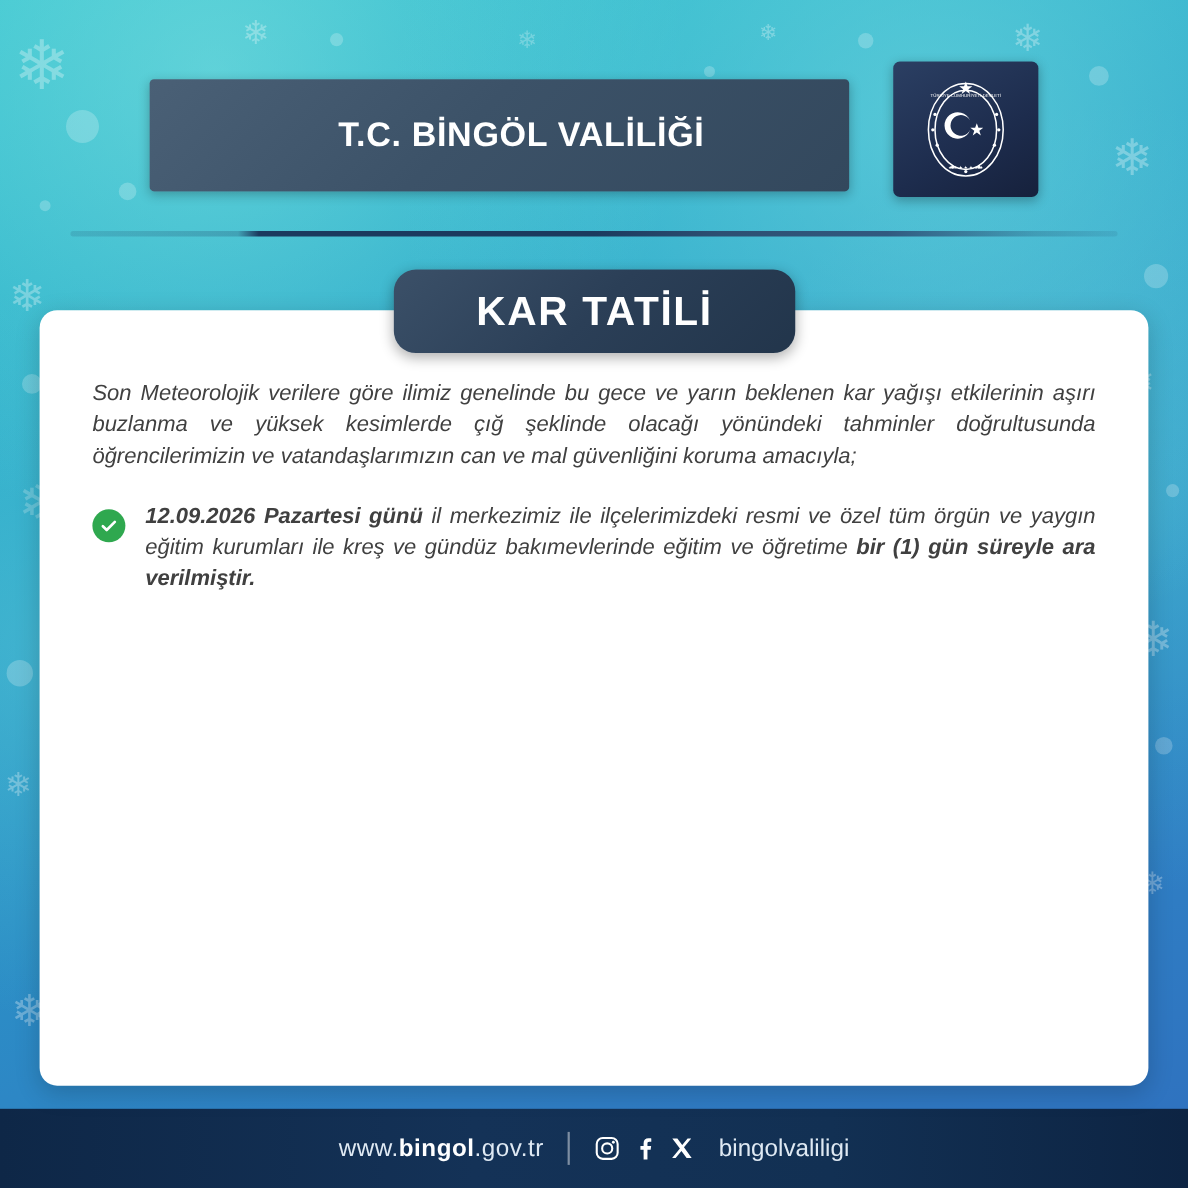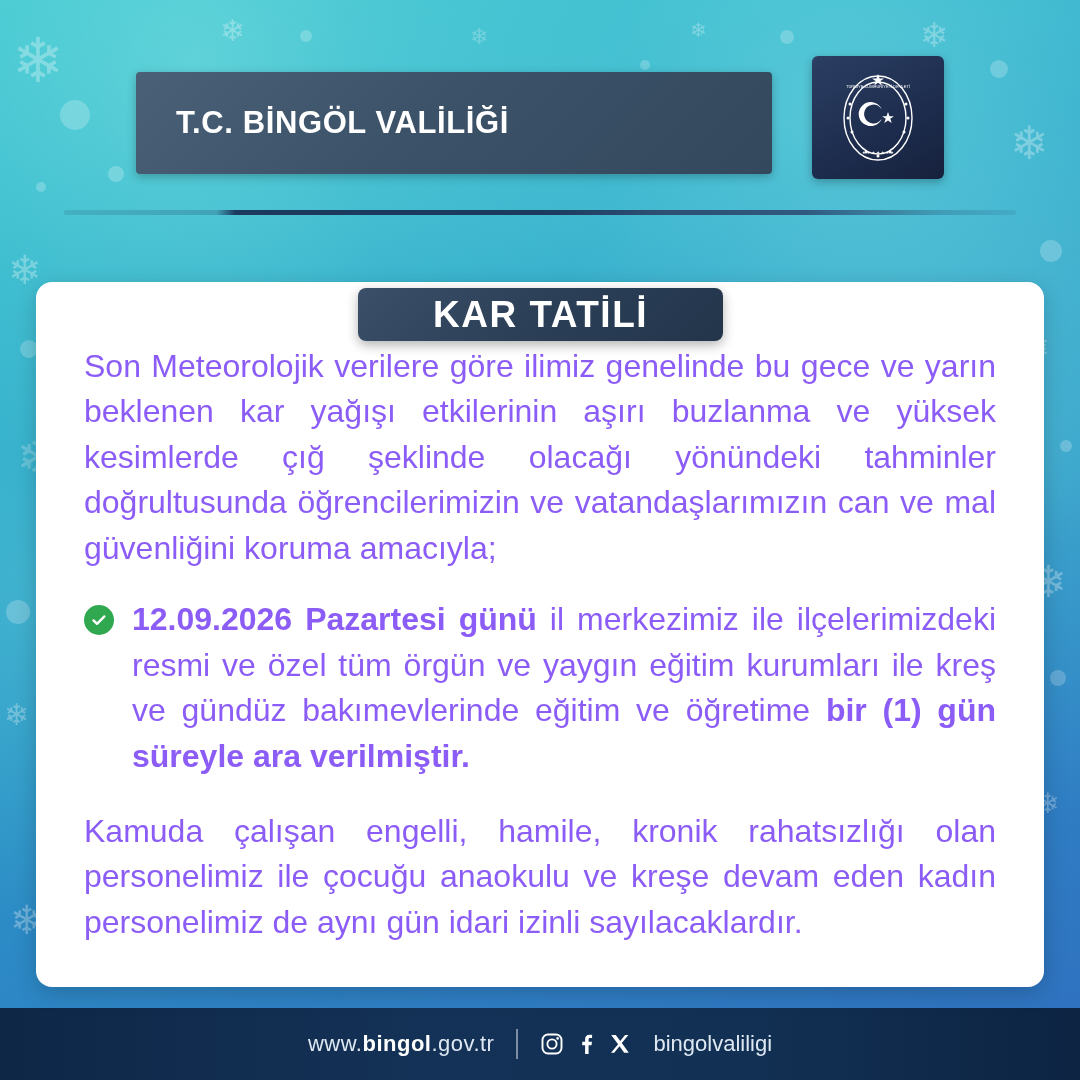--- a/index.html
+++ b/index.html
@@ -39,20 +39,21 @@
     position: absolute;
     left: 136px; top: 72px;
     width: 636px; height: 102px;
     background: linear-gradient(135deg, #4a6076 0%, #3c5268 45%, #33485d 100%);
     border-radius: 4px;
     box-shadow: 0 3px 10px rgba(0,0,0,0.25);
     display: flex;
     flex-direction: column;
     justify-content: center;
     padding-left: 40px;
+    text-align: center;
   }
   #header .line1 {
     color: #ffffff;
     font-size: 31px;
     font-weight: bold;
     letter-spacing: 0.6px;
   }
   #header .line2 {
     color: #eef4f8;
     font-size: 26px;
@@ -83,52 +84,52 @@
       #2d4f72 62%, #31597f 78%,
       rgba(30,60,95,0.25) 92%,
       rgba(30,60,95,0.10) 100%);
     border-radius: 3px;
   }
 
   
   #title-badge {
     position: absolute;
     left: 358px; top: 245px;
-    width: 365px; height: 53px;
+    width: 365px; height: 76px;
     background: linear-gradient(135deg, #3b5068 0%, #2b3f57 50%, #22354b 100%);
-    border-radius: 8px;
+    border-radius: 20px;
     box-shadow: 0 4px 12px rgba(0,0,0,0.30);
     display: flex; align-items: center; justify-content: center;
     z-index: 4;
-    margin-top: 43px;
   }
   #title-badge span {
     color: #ffffff;
     font-size: 37px;
     font-weight: bold;
     letter-spacing: 1.5px;
   }
 
   
   #card {
     position: absolute;
     left: 36px; top: 282px;
     width: 1008px; height: 705px;
     background: #ffffff;
     border-radius: 16px;
     box-shadow: 0 6px 22px rgba(0,0,0,0.18);
     padding: 62px 48px 20px 48px;
     z-index: 3;
   }
   .para {
-    color: #8b5cf6;
-    font-size: 32px;
+    color: #404040;
+    font-size: 20px;
     line-height: 1.42;
     text-align: justify;
     margin: 0 0 26px 0;
+    font-style: italic;
   }
   .para.last-plain { text-align: left; }
   #highlight-block {
     position: relative;
     padding-left: 48px;
     margin: 0 0 30px 0;
   }
   #check-icon {
     position: absolute;
     left: 0; top: 8px;
@@ -242,21 +243,20 @@
 
     <div id="highlight-block">
       <span id="check-icon">
         <svg width="18" height="18" viewBox="0 0 18 18" aria-hidden="true">
           <path d="M3.5 9.4 L7 12.8 L14.4 5.4" fill="none" stroke="#ffffff" stroke-width="2.4" stroke-linecap="round" stroke-linejoin="round"></path>
         </svg>
       </span>
       <p class="para"><span class="b">12.09.2026 Pazartesi  günü</span><span> il merkezimiz ile ilçelerimizdeki resmi ve özel tüm örgün ve yaygın eğitim kurumları ile kreş ve gündüz bakımevlerinde eğitim ve öğretime </span><span class="b">bir (1) gün süreyle ara verilmiştir.</span></p>
     </div>
 
-    <p class="para">Kamuda çalışan engelli, hamile, kronik rahatsızlığı olan personelimiz  ile çocuğu anaokulu ve kreşe devam eden kadın personelimiz de aynı gün idari izinli sayılacaklardır.</p>
 
   </div>
 
   <div id="footer">
     <div class="web"><span>www.</span><span class="strong">bingol</span><span>.gov.tr</span></div>
 
     <div class="sep"></div>
 
     <div class="social">
       <span class="sicon">

